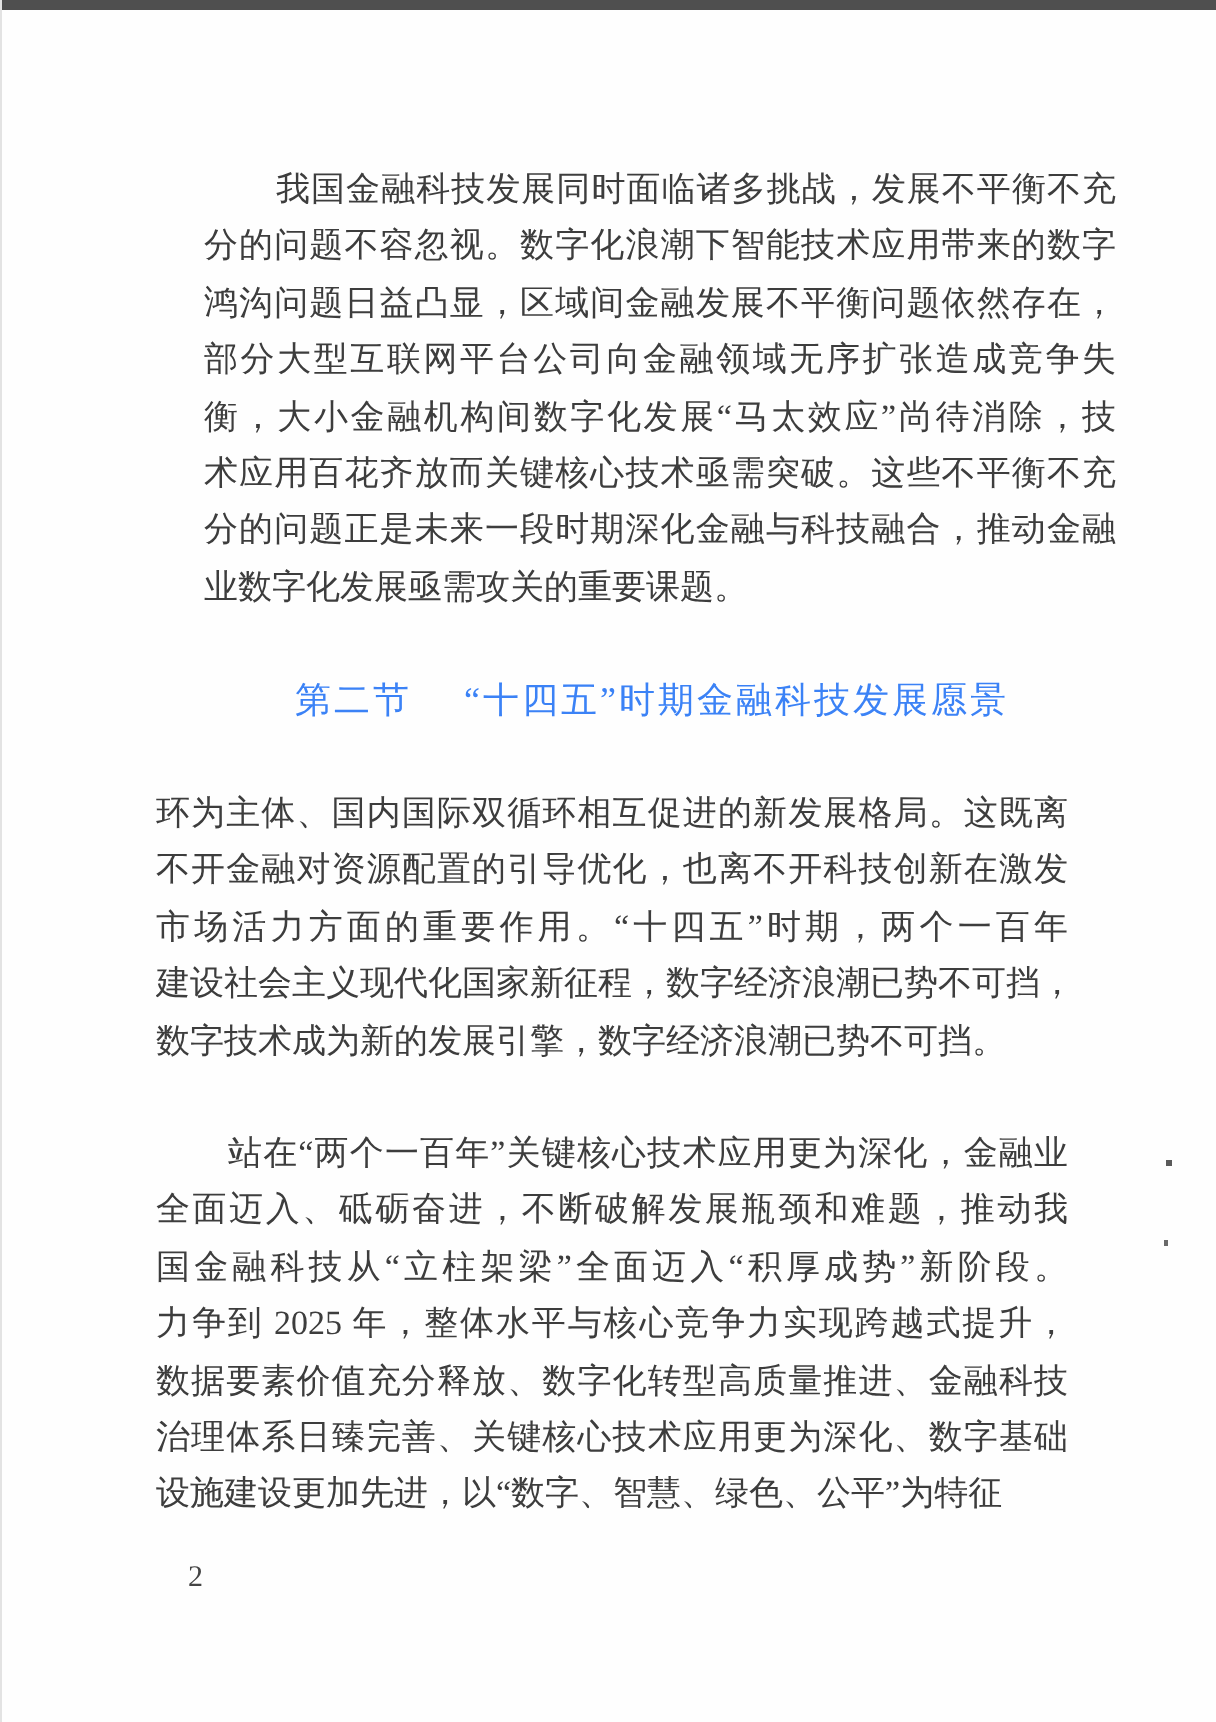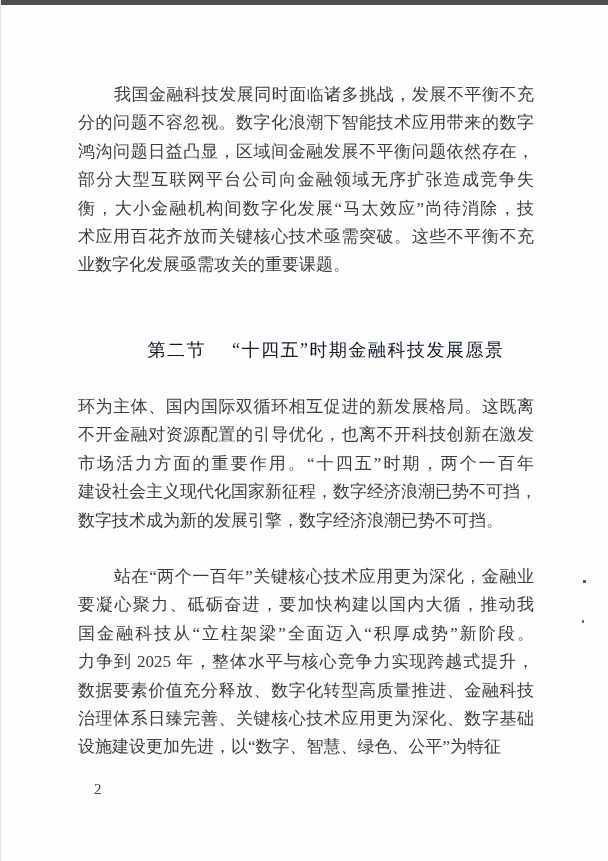--- a/index.html
+++ b/index.html
@@ -43,32 +43,32 @@
     text-align-last: justify;
     text-justify: inter-character;
     white-space: nowrap;
     overflow: hidden;
   }
   .line.first { padding-left: 36px; }
   .line.last {
     text-align: right;
     text-align-last: left;
   }
-  #para1 { top: 81px; }
+  #para1 { top: 81px; margin-left: 24px; }
   #heading { top: 336px; }
   #para2 { top: 393px; }
   #para3 { top: 563px; }
   .section-heading {
     height: 28px;
     line-height: 28px;
     font-size: 18px;
     letter-spacing: 1.5px;
     text-align: center;
     padding-left: 40px;
-    color: #0f172a;
+    color: #3b82f6;
     white-space: nowrap;
   }
   .section-heading .heading-gap {
     display: inline-block;
     width: 26px;
   }
   .page-number {
     position: absolute;
     left: 94px;
     top: 781px;
@@ -89,40 +89,41 @@
 <div class="scan-top-bar"></div>
 <div class="page-edge-left"></div>
 
 <div id="para1" class="text-column para">
   <div class="line first">我国金融科技发展同时面临诸多挑战，发展不平衡不充</div>
   <div class="line">分的问题不容忽视。数字化浪潮下智能技术应用带来的数字</div>
   <div class="line">鸿沟问题日益凸显，区域间金融发展不平衡问题依然存在，</div>
   <div class="line">部分大型互联网平台公司向金融领域无序扩张造成竞争失</div>
   <div class="line">衡，大小金融机构间数字化发展“马太效应”尚待消除，技</div>
   <div class="line">术应用百花齐放而关键核心技术亟需突破。这些不平衡不充</div>
+  <div class="line">分的问题正是未来一段时期深化金融与科技融合，推动金融</div>
   <div class="line last">业数字化发展亟需攻关的重要课题。</div>
 </div>
 
 <div id="heading" class="text-column">
   <div class="section-heading">
     <span>第二节</span><span class="heading-gap"></span><span>“十四五”时期金融科技发展愿景</span>
   </div>
 </div>
 
 <div id="para2" class="text-column para">
   <div class="line">环为主体、国内国际双循环相互促进的新发展格局。这既离</div>
   <div class="line">不开金融对资源配置的引导优化，也离不开科技创新在激发</div>
   <div class="line">市场活力方面的重要作用。“十四五”时期，两个一百年</div>
   <div class="line">建设社会主义现代化国家新征程，数字经济浪潮已势不可挡，</div>
   <div class="line last">数字技术成为新的发展引擎，数字经济浪潮已势不可挡。</div>
 </div>
 
 <div id="para3" class="text-column para">
   <div class="line first">站在“两个一百年”关键核心技术应用更为深化，金融业</div>
-  <div class="line">要凝心聚力、砥砺奋进，要加快构建以国内大循，推动我</div>
+  <div class="line">全面迈入、砥砺奋进，不断破解发展瓶颈和难题，推动我</div>
   <div class="line">国金融科技从“立柱架梁”全面迈入“积厚成势”新阶段。</div>
   <div class="line">力争到 2025 年，整体水平与核心竞争力实现跨越式提升，</div>
   <div class="line">数据要素价值充分释放、数字化转型高质量推进、金融科技</div>
   <div class="line">治理体系日臻完善、关键核心技术应用更为深化、数字基础</div>
   <div class="line last">设施建设更加先进，以“数字、智慧、绿色、公平”为特征</div>
 </div>
 
 <div class="page-number">2</div>
 
 <div id="speck1" class="scan-speck"></div>

